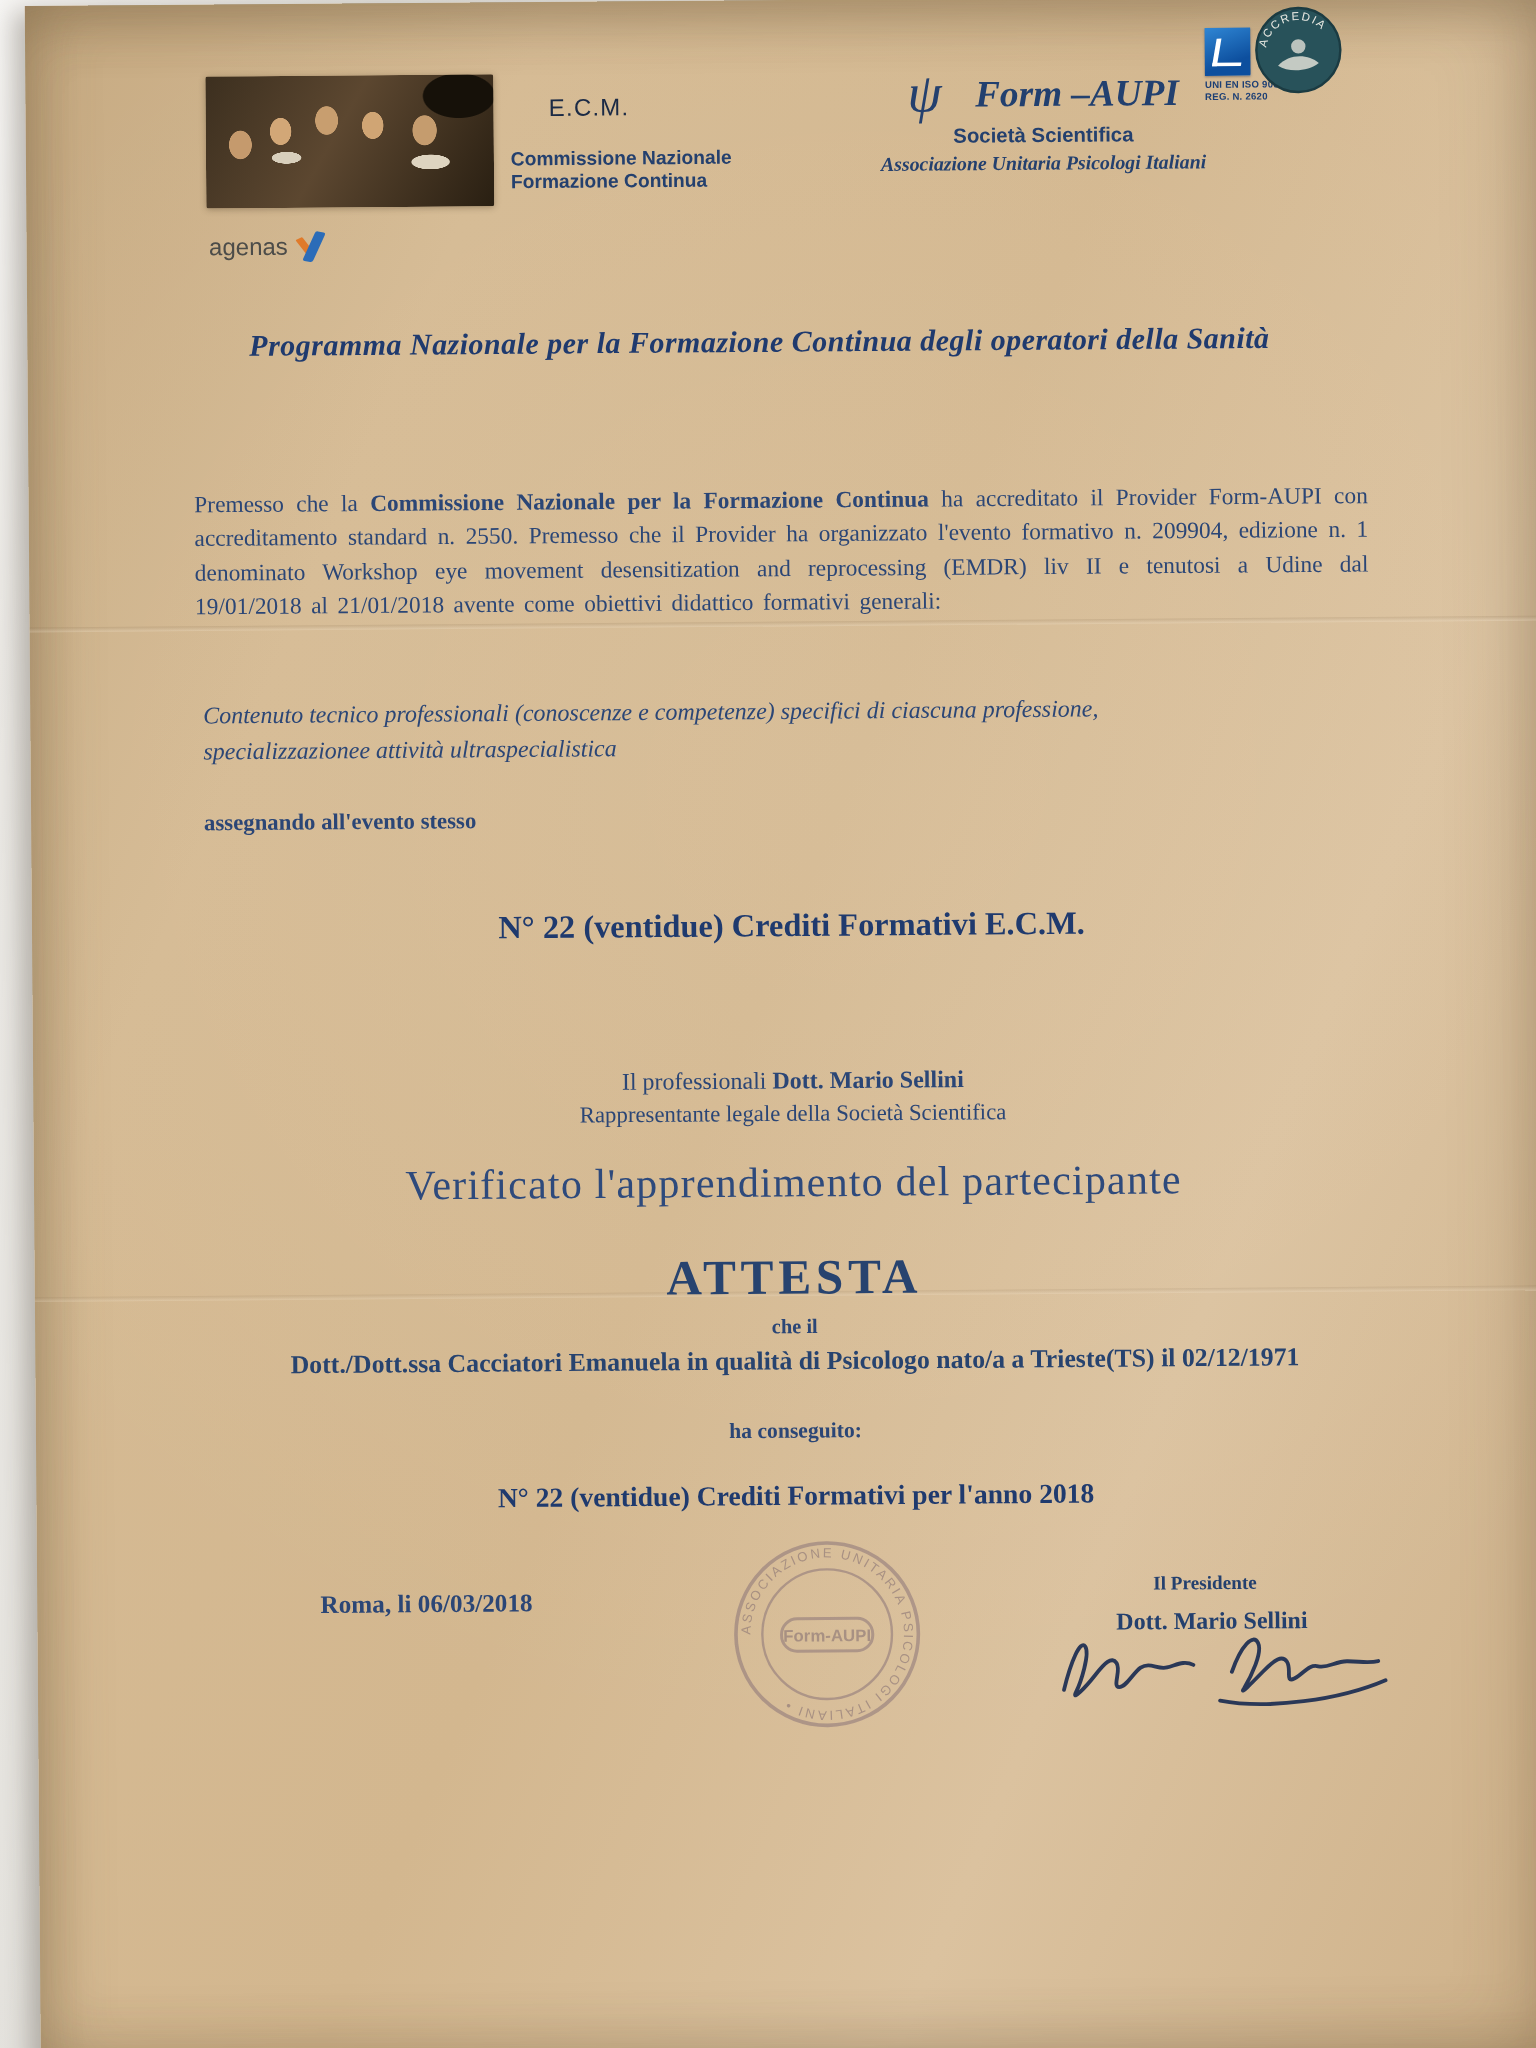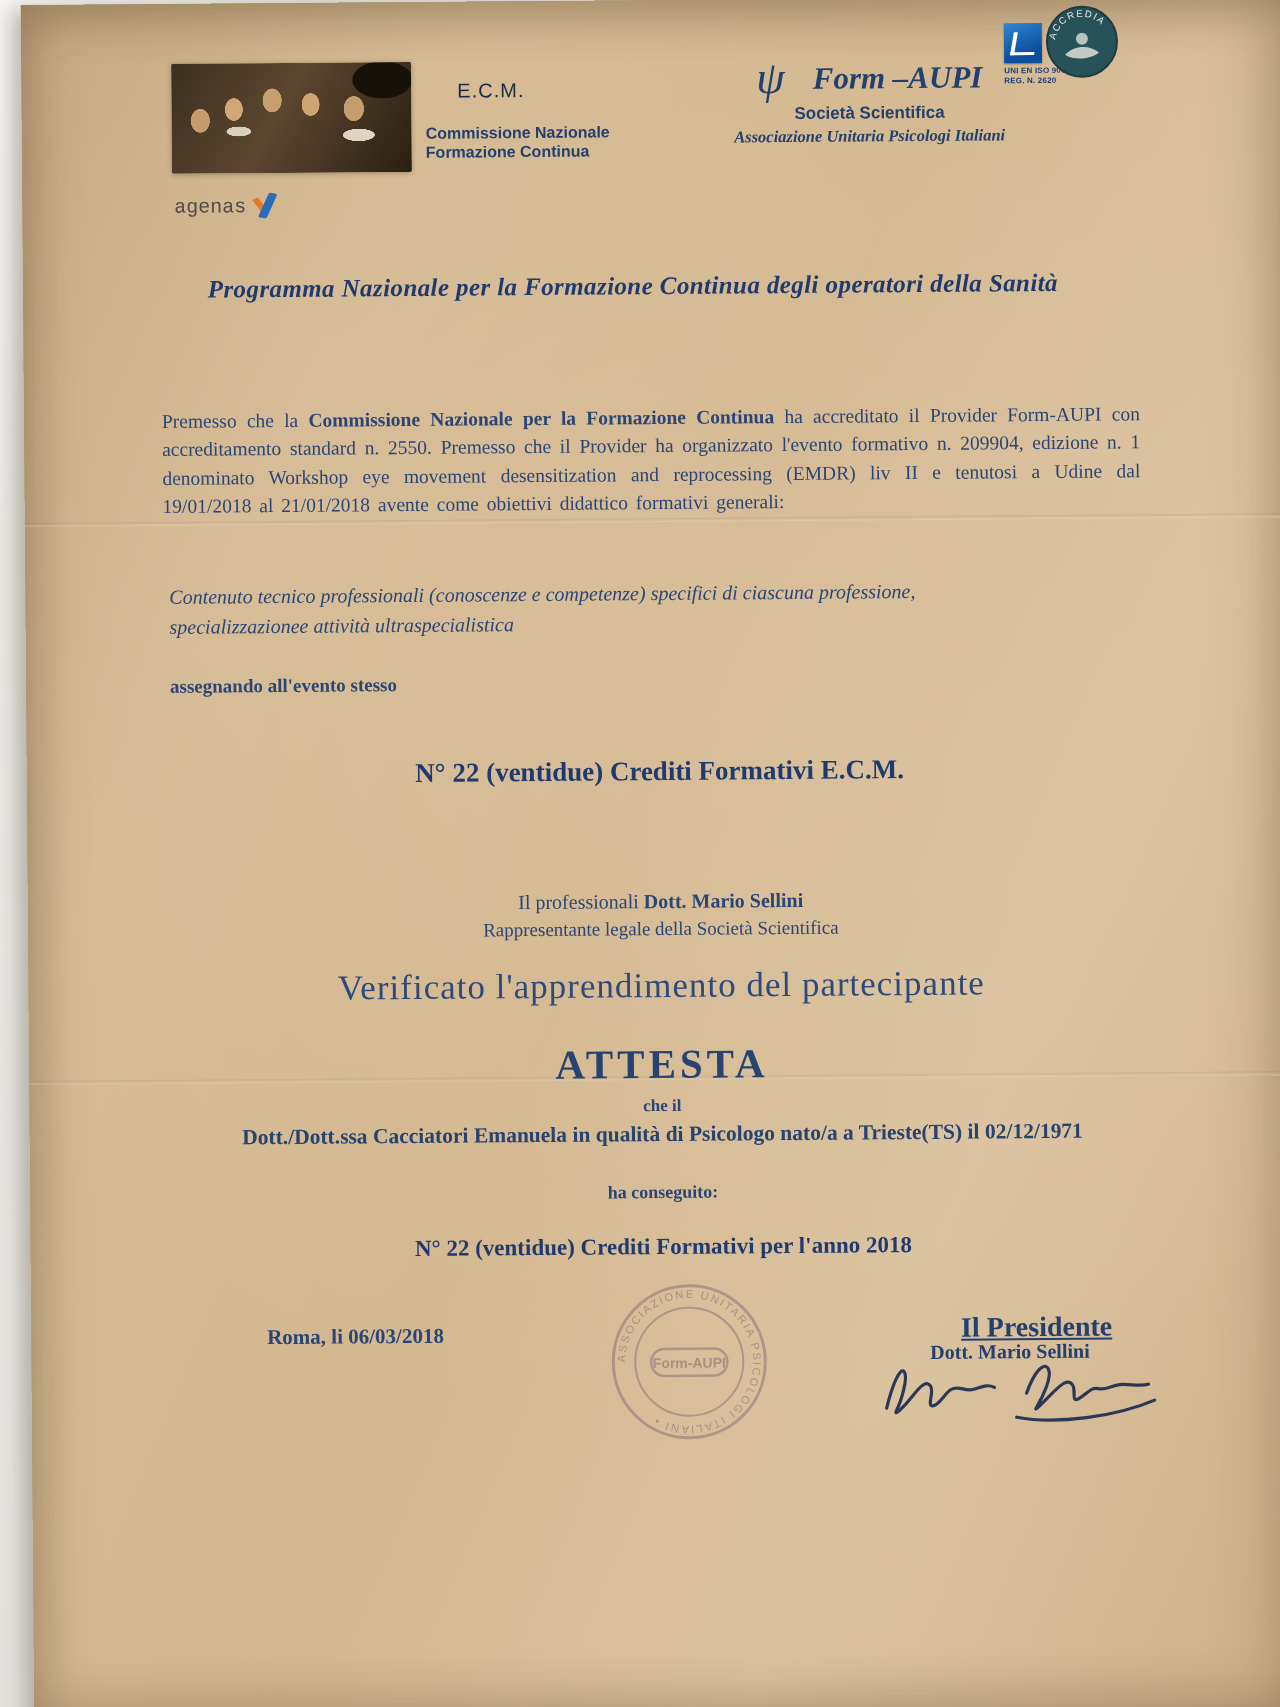--- a/index.html
+++ b/index.html
@@ -36,21 +36,21 @@
       radial-gradient(ellipse 15px 19px at 58% 38%, #d0a574 58%, rgba(0,0,0,0) 61%),
       radial-gradient(ellipse 17px 21px at 76% 42%, #c59c6e 58%, rgba(0,0,0,0) 61%),
       radial-gradient(ellipse 26px 10px at 78% 66%, #ded4c0 60%, rgba(0,0,0,0) 63%),
       radial-gradient(ellipse 20px 8px at 28% 62%, #d8cfbc 60%, rgba(0,0,0,0) 63%),
       radial-gradient(ellipse 42px 26px at 88% 16%, #161109 70%, rgba(0,0,0,0) 73%),
       linear-gradient(120deg,#3c2f1f 0%,#5c4730 45%,#291f12 100%);
     box-shadow:0 1px 5px rgba(60,45,25,.35);
   }
   .ecm-title{position:absolute;left:404px;top:78px;font-family:"Liberation Sans",sans-serif;font-weight:normal;font-size:20px;color:#1b2a45;letter-spacing:1px;margin-left:32px;}
   .ecm-sub{position:absolute;left:404px;top:122px;font-family:"Liberation Sans",sans-serif;font-weight:bold;font-size:16px;color:#24406e;line-height:19px;}
-  .agenas{position:absolute;left:152px;top:190px;display:flex;align-items:center;gap:7px;font-family:Liberation Mono, monospace;font-size:20px;color:#4c4c49;}
+  .agenas{position:absolute;left:152px;top:190px;display:flex;align-items:center;gap:7px;font-family:Liberation Sans, sans-serif;font-size:20px;color:#4c4c49;}
   .agenas-mark{position:relative;width:26px;height:26px;}
   .ribbon-blue{position:absolute;left:10px;top:0;width:9px;height:25px;background:#2b6cb8;transform:skewX(-16deg) rotate(10deg);border-radius:2px;}
   .ribbon-orange{position:absolute;left:4px;top:5px;width:7px;height:16px;background:#e07a2a;transform:skewX(20deg) rotate(-22deg);border-radius:1px;}
 
   .right-head{position:absolute;left:668px;top:62px;width:360px;text-align:center;color:#24406e;}
   .fa-row{display:flex;align-items:flex-start;justify-content:center;gap:28px;}
   .psi{font-size:46px;line-height:1;font-style:italic;margin-top:-6px;color:#24406e;}
   .fa-title{font-size:31px;font-weight:bold;font-style:italic;color:#22406f;}
   .fa-sub{font-size:17px;font-weight:bold;margin-top:3px;font-family:"Liberation Sans",sans-serif;}
   .fa-assoc{font-size:16.5px;font-style:italic;margin-top:3px;font-weight:bold;}
@@ -73,21 +73,21 @@
   .verificato{top:966px;font-size:35px;color:#2e4a7c;letter-spacing:1px;}
   .attesta{top:1040px;font-size:41px;font-weight:bold;letter-spacing:4px;color:#27436f;}
   .che-il{top:1096px;font-size:17px;font-weight:600;color:#2b4676;}
   .partecipante{top:1122px;font-size:21.5px;font-weight:600;color:#27436f;}
   .ha-conseguito{top:1182px;font-size:18px;font-weight:600;color:#2b4676;}
   .crediti-anno{top:1234px;font-size:23px;font-weight:bold;color:#1f3a6e;}
 
   
   .roma{position:absolute;left:236px;top:1322px;font-size:21px;font-weight:600;color:#2b4676;}
   .stamp{position:absolute;left:576px;top:1280px;}
-  .pres-title{position:absolute;left:930px;top:1314px;font-size:28px;font-weight:bold;color:#24406e;text-decoration:underline;}
+  .pres-title{position:absolute;left:930px;top:1314px;font-size:16px;font-weight:bold;color:#24406e;}
   .pres-name{position:absolute;left:899px;top:1343px;font-size:20px;font-weight:bold;color:#24406e;}
   .signature{position:absolute;left:845px;top:1352px;}
 </style>
 </head>
 <body>
 
 <div class="scene">
   <div class="paper">
 
     <div class="crease crease-1"></div>

